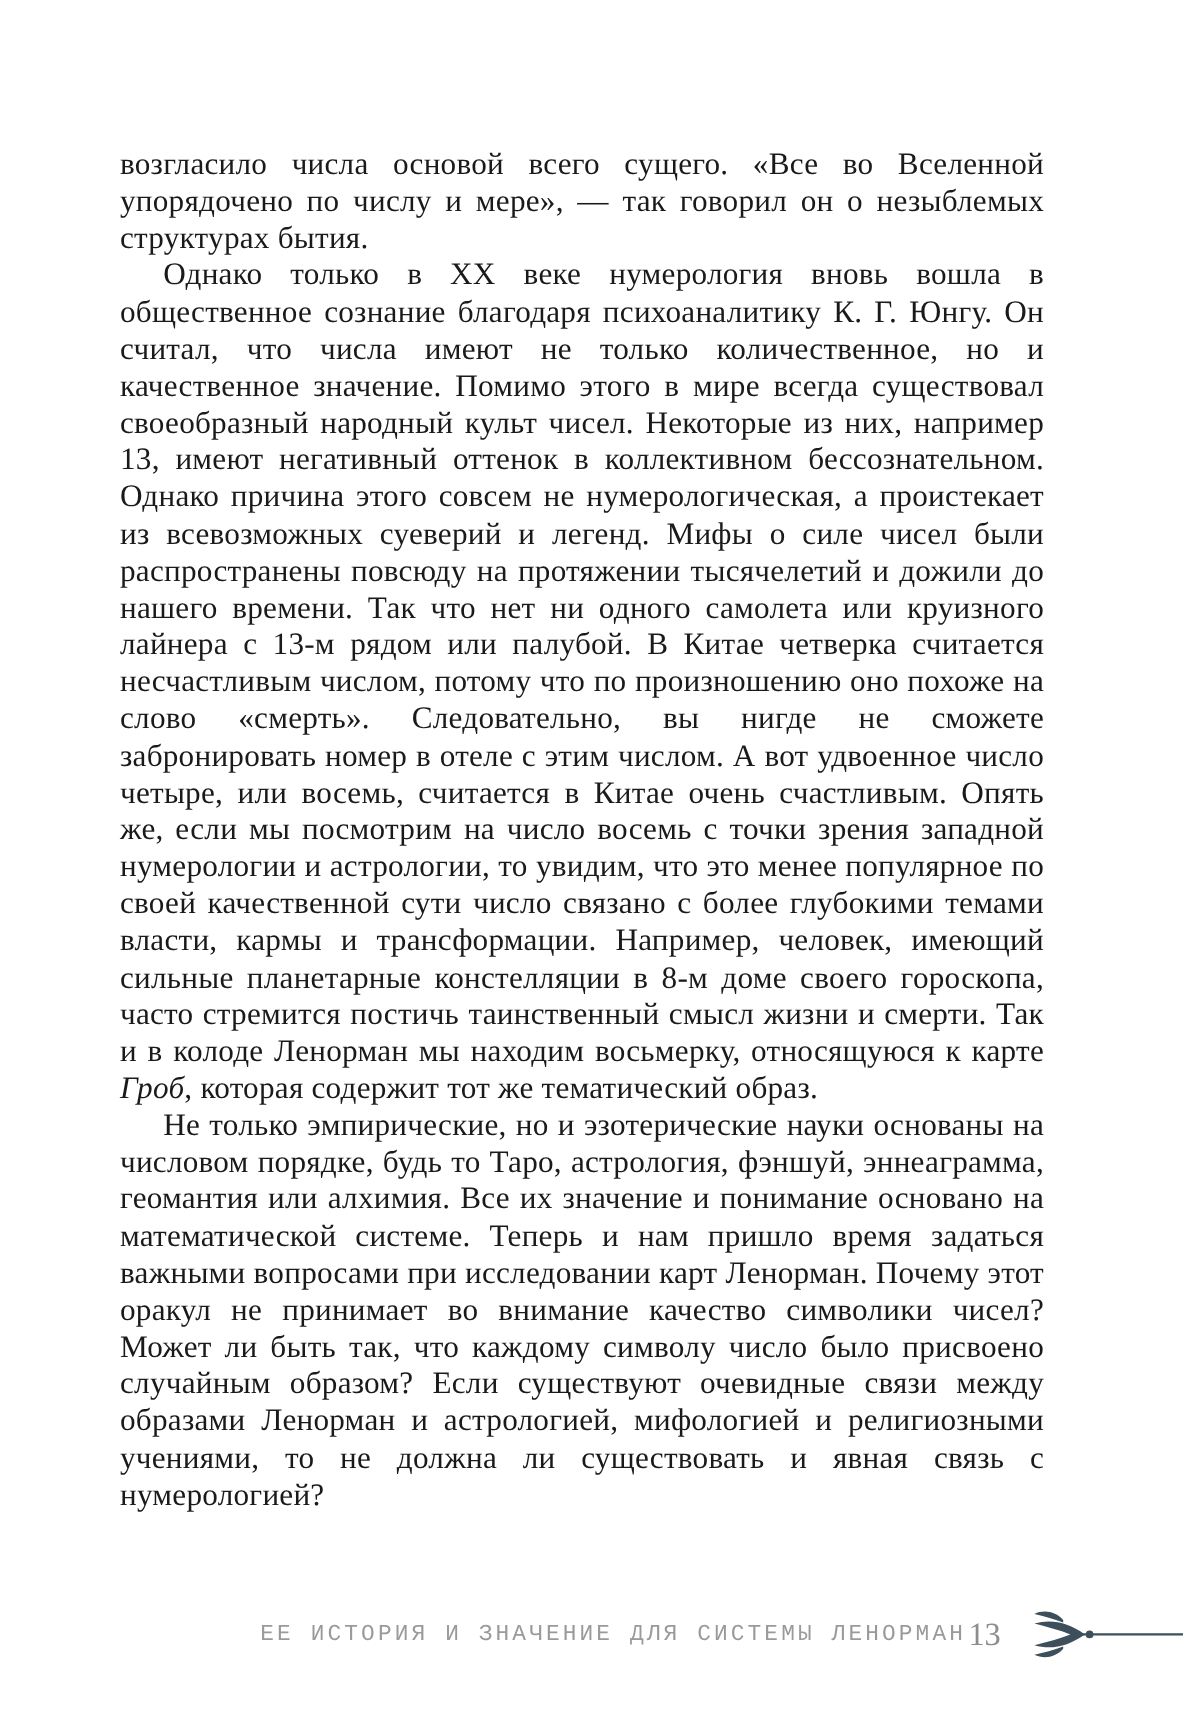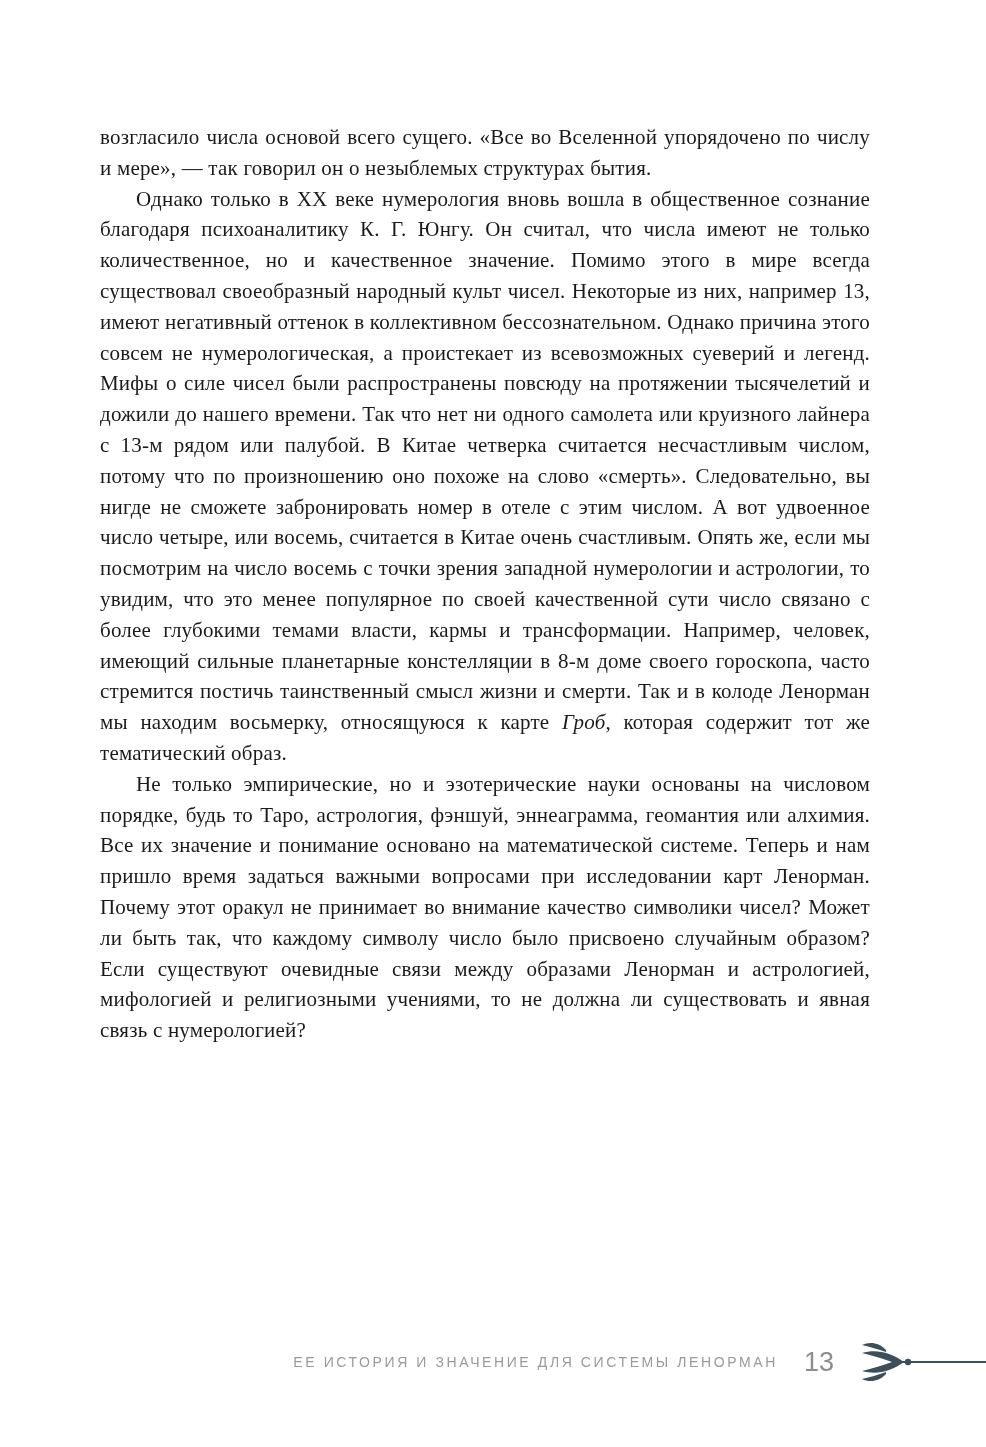--- a/index.html
+++ b/index.html
@@ -15,51 +15,51 @@
     height:1447px;
     background:#ffffff;
     overflow:hidden;
     font-family:"Liberation Serif","DejaVu Serif",serif;
   }
   .text-block{
     position:absolute;
     left:100px;
     top:122px;
     width:770px;
-    font-size:21px;
+    font-size:26px;
     line-height:30.8px;
     color:var(--text-color,#1a1a1a);
     text-align:justify;
     letter-spacing:0.2px;
   }
   .para{margin:0;}
   .para.indent{text-indent:36px;}
   .para em{font-style:italic;margin-top:26px;}
   .footer{
     position:absolute;
     left:0;
     right:0;
     top:1338px;
     height:48px;
     display:flex;
     align-items:center;
     justify-content:flex-end;
   }
   .running-title{
-    font-family:Liberation Sans, sans-serif;
-    font-size:14px;
+    font-family:Liberation Mono, monospace;
+    font-size:19px;
     letter-spacing:2.6px;
     color:var(--footer-gray,#9a9a9a);
     white-space:nowrap;
   }
   .page-number{
-    font-family:Liberation Sans, sans-serif;
+    font-family:Liberation Serif, serif;
     font-size:27px;
     color:var(--pagenum-gray,#8d8d8d);
-    margin-left:26px;
+    margin-left:2px;
     line-height:1;
   }
   .ornament{
     margin-left:12px;
     width:140px;
     height:44px;
     display:block;
     flex:0 0 auto;
   }
   .ornament svg{display:block;width:140px;height:44px;}

